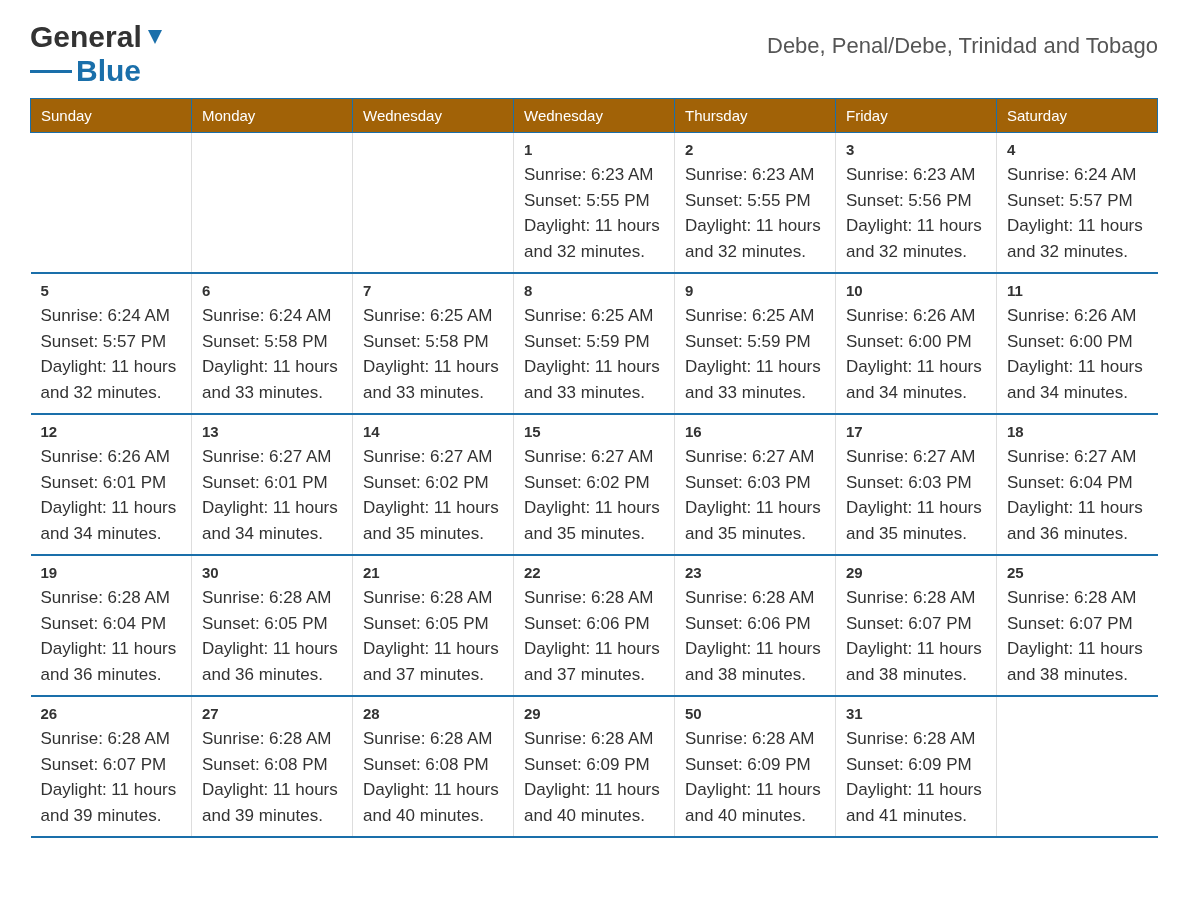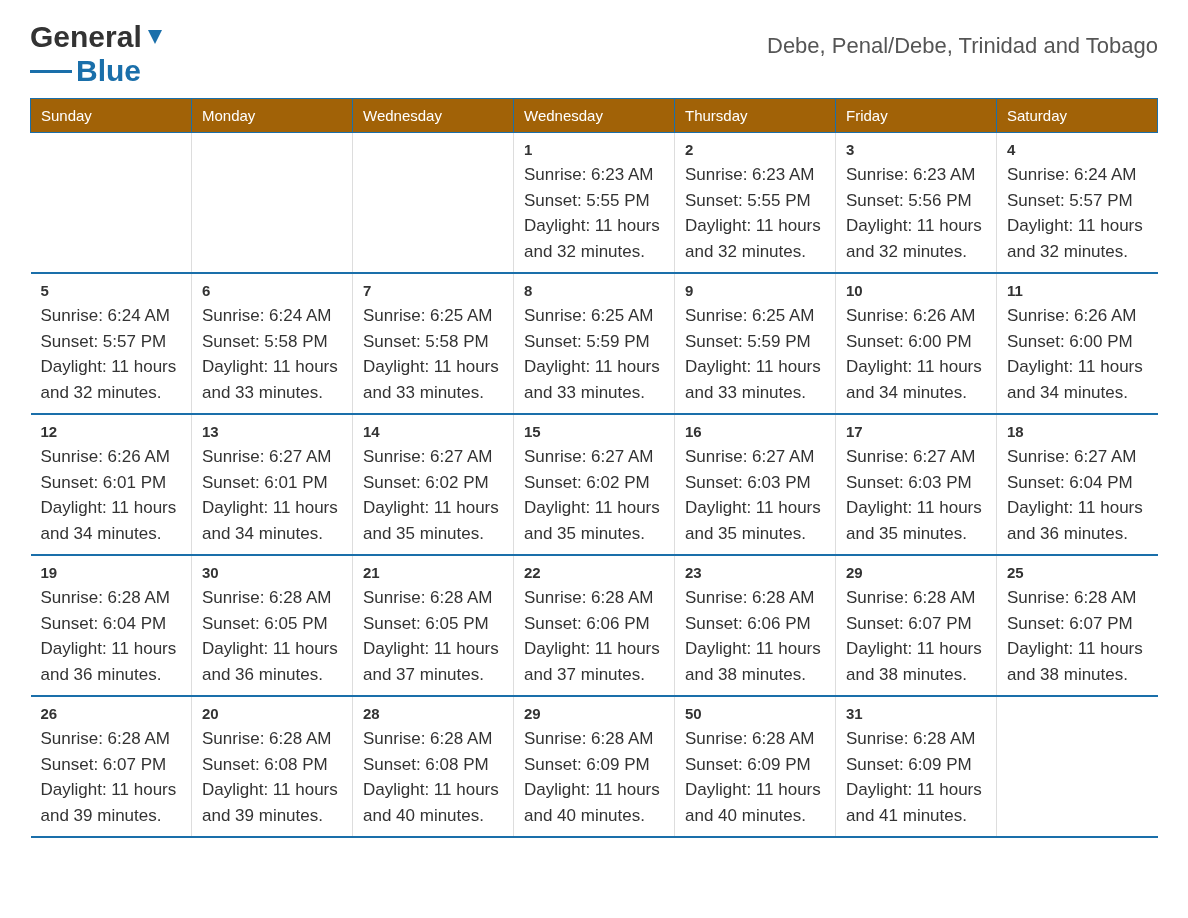--- a/index.html
+++ b/index.html
@@ -226,21 +226,21 @@
           <span class="day-num">25</span>
           <div class="day-info">Sunrise: 6:28 AM<br>Sunset: 6:07 PM<br>Daylight: 11 hours and 38 minutes.</div>
         </td>
       </tr>
       <tr>
         <td>
           <span class="day-num">26</span>
           <div class="day-info">Sunrise: 6:28 AM<br>Sunset: 6:07 PM<br>Daylight: 11 hours and 39 minutes.</div>
         </td>
         <td>
-          <span class="day-num">20</span>
+          <span class="day-num">27</span>
           <div class="day-info">Sunrise: 6:28 AM<br>Sunset: 6:08 PM<br>Daylight: 11 hours and 39 minutes.</div>
         </td>
         <td>
           <span class="day-num">28</span>
           <div class="day-info">Sunrise: 6:28 AM<br>Sunset: 6:08 PM<br>Daylight: 11 hours and 40 minutes.</div>
         </td>
         <td>
           <span class="day-num">29</span>
           <div class="day-info">Sunrise: 6:28 AM<br>Sunset: 6:09 PM<br>Daylight: 11 hours and 40 minutes.</div>
         </td>

